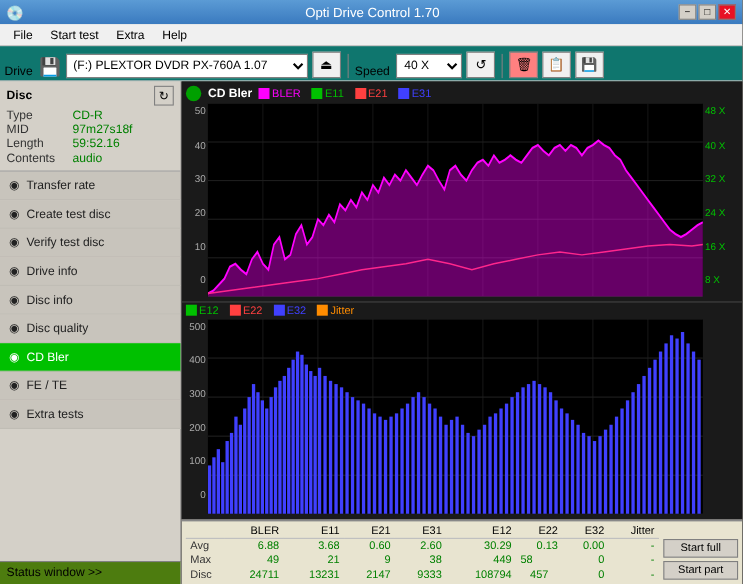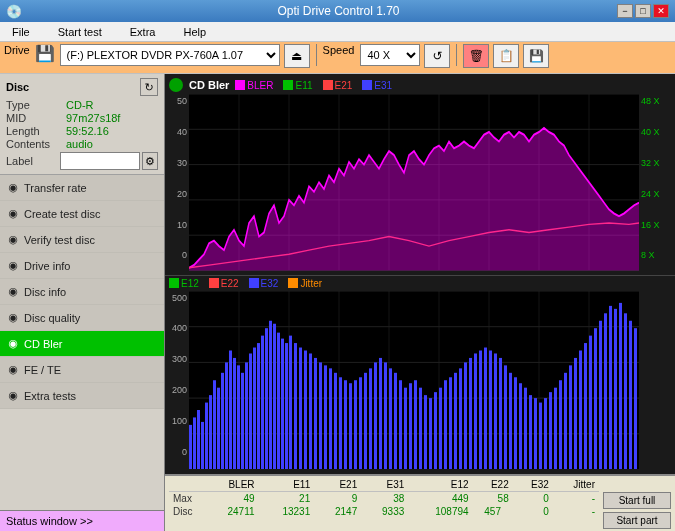--- a/index.html
+++ b/index.html
@@ -24,35 +24,35 @@
     #titlebar .title-btn.close { background: #e81123; color: white; }
 
     
     #menubar {
       background: #f0f0f0;
       border-bottom: 1px solid #c0c0c0;
       height: 20px;
       display: flex;
       align-items: center;
       padding: 0 4px;
-      gap: 12px;
+      gap: 0;
     }
     .menu-item {
       padding: 2px 8px;
       cursor: pointer;
       font-size: 11px;
     }
 
     
     #toolbar {
-      background: #fdba74;
+      background: #0f766e;
       border-bottom: 1px solid #c0c0c0;
       height: 32px;
       display: flex;
-      align-items: flex-start;
+      align-items: flex-end;
       padding: 2px 4px;
       gap: 4px;
     }
     .toolbar-label { font-size: 11px; margin-right: 2px; }
     .toolbar-select {
       height: 22px; border: 1px solid #808080; background: white;
       font-size: 11px; padding: 0 2px;
     }
     .toolbar-btn {
       height: 24px; width: 26px; background: #f0f0f0;
@@ -104,21 +104,21 @@
       color: #222;
       border-bottom: 1px solid #c0bdb5;
       background: #c8c4bc;
     }
     .nav-item.active { background: #00c000; color: white; }
     .nav-item .nav-icon { width: 14px; height: 14px; margin-right: 4px; display: flex; align-items: center; justify-content: center; }
 
     
     #status-section {
       margin-top: auto;
-      background: #f0abfc;
+      background: #4d7c0f;
       border-top: 1px solid #808080;
       padding: 4px 6px;
     }
 
     
     #content {
       flex: 1;
       display: flex;
       flex-direction: column;
       background: #1a1a1a;
@@ -239,25 +239,20 @@
         <span class="disc-label">MID</span>
         <span class="disc-value">97m27s18f</span>
       </div>
       <div class="disc-row">
         <span class="disc-label">Length</span>
         <span class="disc-value">59:52.16</span>
       </div>
       <div class="disc-row">
         <span class="disc-label">Contents</span>
         <span class="disc-value">audio</span>
-      </div>
-      <div id="label-row">
-        <span class="disc-label">Label</span>
-        <input id="label-input" class="disc-value" type="text" style="">
-        <button class="gear-btn">⚙</button>
       </div>
     </div>
 
     <div class="nav-item">
       <span class="nav-icon">◉</span>
       <span>Transfer rate</span>
     </div>
     <div class="nav-item">
       <span class="nav-icon">◉</span>
       <span>Create test disc</span>
@@ -547,27 +542,38 @@
               <th style="text-align:right; padding:1px 4px; font-size:10px;">E21</th>
               <th style="text-align:right; padding:1px 4px; font-size:10px;">E31</th>
               <th style="text-align:right; padding:1px 4px; font-size:10px;">E12</th>
               <th style="text-align:right; padding:1px 4px; font-size:10px;">E22</th>
               <th style="text-align:right; padding:1px 4px; font-size:10px;">E32</th>
               <th style="text-align:right; padding:1px 4px; font-size:10px;">Jitter</th>
             </tr>
           </thead>
           <tbody>
             <tr>
+              <td class="row-label" style="font-size:10px;color:#333;">Avg</td>
+              <td style="font-size:10px;color:#008000;text-align:right;padding:1px 4px;">6.88</td>
+              <td style="font-size:10px;color:#008000;text-align:right;padding:1px 4px;">3.68</td>
+              <td style="font-size:10px;color:#008000;text-align:right;padding:1px 4px;">0.60</td>
+              <td style="font-size:10px;color:#008000;text-align:right;padding:1px 4px;">2.60</td>
+              <td style="font-size:10px;color:#008000;text-align:right;padding:1px 4px;">30.29</td>
+              <td style="font-size:10px;color:#008000;text-align:right;padding:1px 4px;">0.13</td>
+              <td style="font-size:10px;color:#008000;text-align:right;padding:1px 4px;">0.00</td>
+              <td style="font-size:10px;color:#008000;text-align:right;padding:1px 4px;">-</td>
+            </tr>
+            <tr>
               <td class="row-label" style="font-size:10px;color:#333;">Max</td>
               <td style="font-size:10px;color:#008000;text-align:right;padding:1px 4px;">49</td>
               <td style="font-size:10px;color:#008000;text-align:right;padding:1px 4px;">21</td>
               <td style="font-size:10px;color:#008000;text-align:right;padding:1px 4px;">9</td>
               <td style="font-size:10px;color:#008000;text-align:right;padding:1px 4px;">38</td>
               <td style="font-size:10px;color:#008000;text-align:right;padding:1px 4px;">449</td>
-              <td style="font-size:10px;color:#008000;text-align:right;padding:1px 4px;">58</td>
+              <td style="font-size:10px;color:#008000;text-align:left;padding:1px 4px;">58</td>
               <td style="font-size:10px;color:#008000;text-align:right;padding:1px 4px;">0</td>
               <td style="font-size:10px;color:#008000;text-align:right;padding:1px 4px;">-</td>
             </tr>
             <tr>
               <td class="row-label" style="font-size:10px;color:#333;">Disc</td>
               <td style="font-size:10px;color:#008000;text-align:right;padding:1px 4px;">24711</td>
               <td style="font-size:10px;color:#008000;text-align:right;padding:1px 4px;">13231</td>
               <td style="font-size:10px;color:#008000;text-align:right;padding:1px 4px;">2147</td>
               <td style="font-size:10px;color:#008000;text-align:right;padding:1px 4px;">9333</td>
               <td style="font-size:10px;color:#008000;text-align:right;padding:1px 4px;">108794</td>

